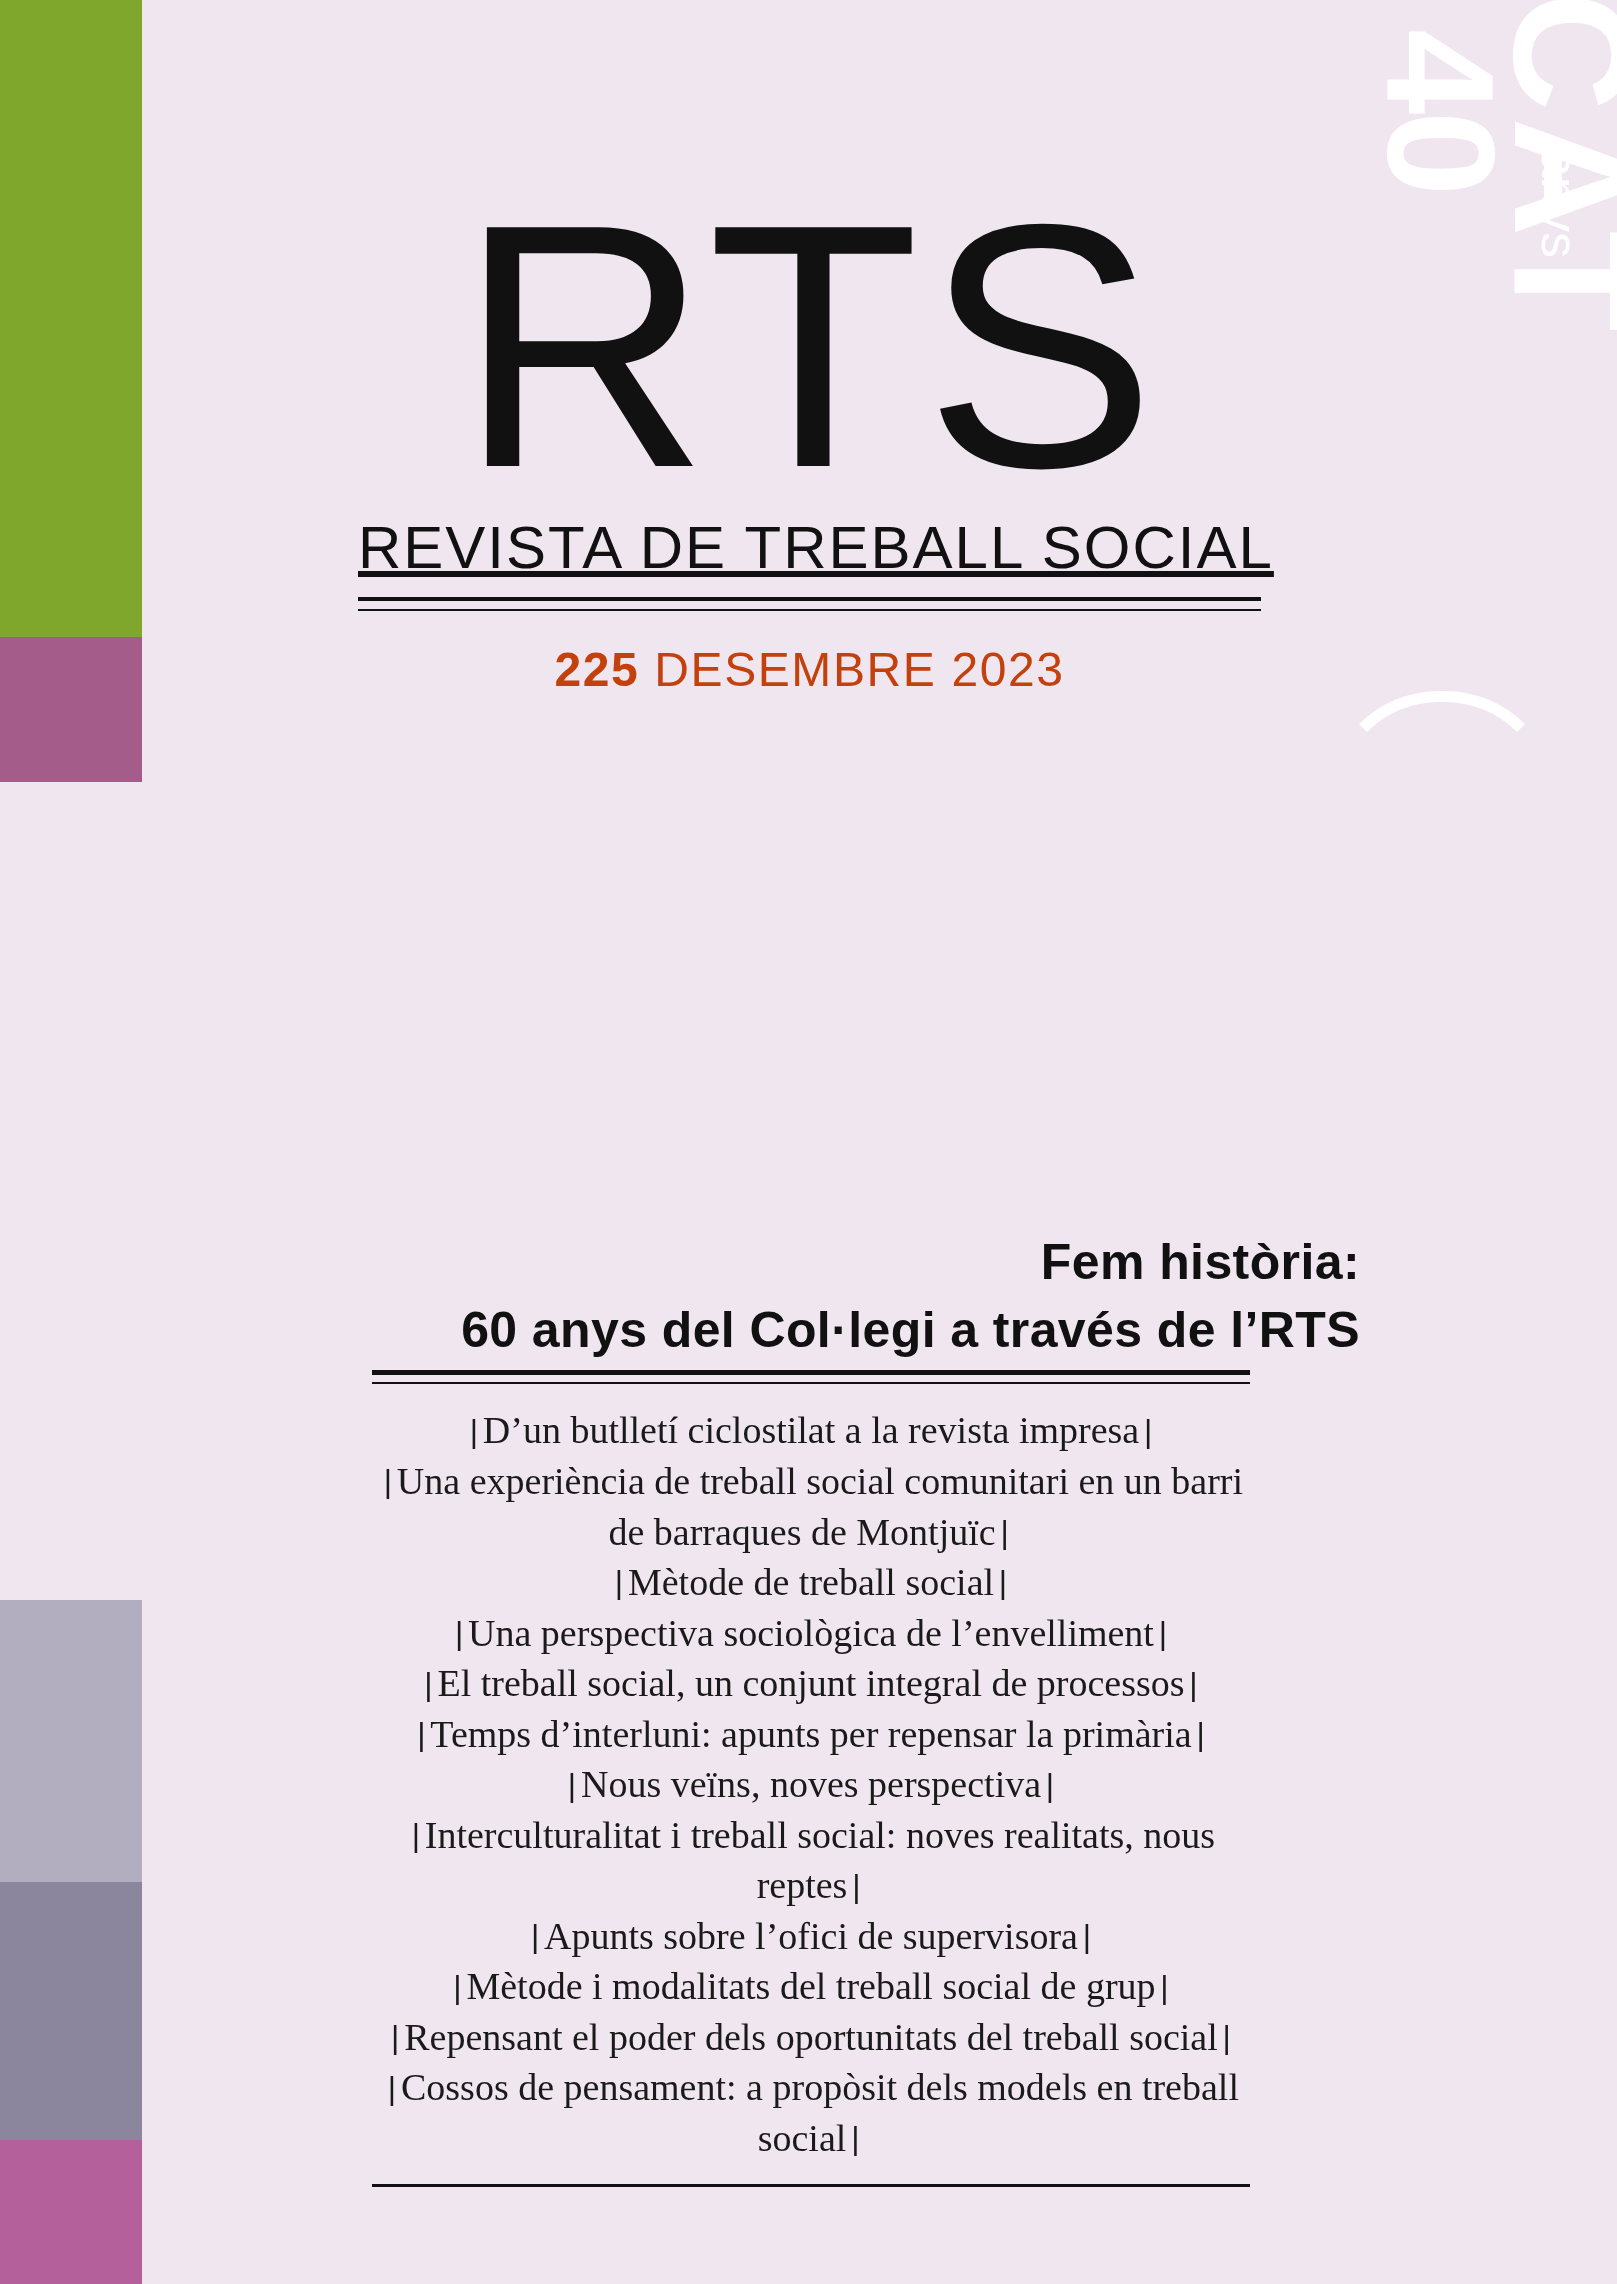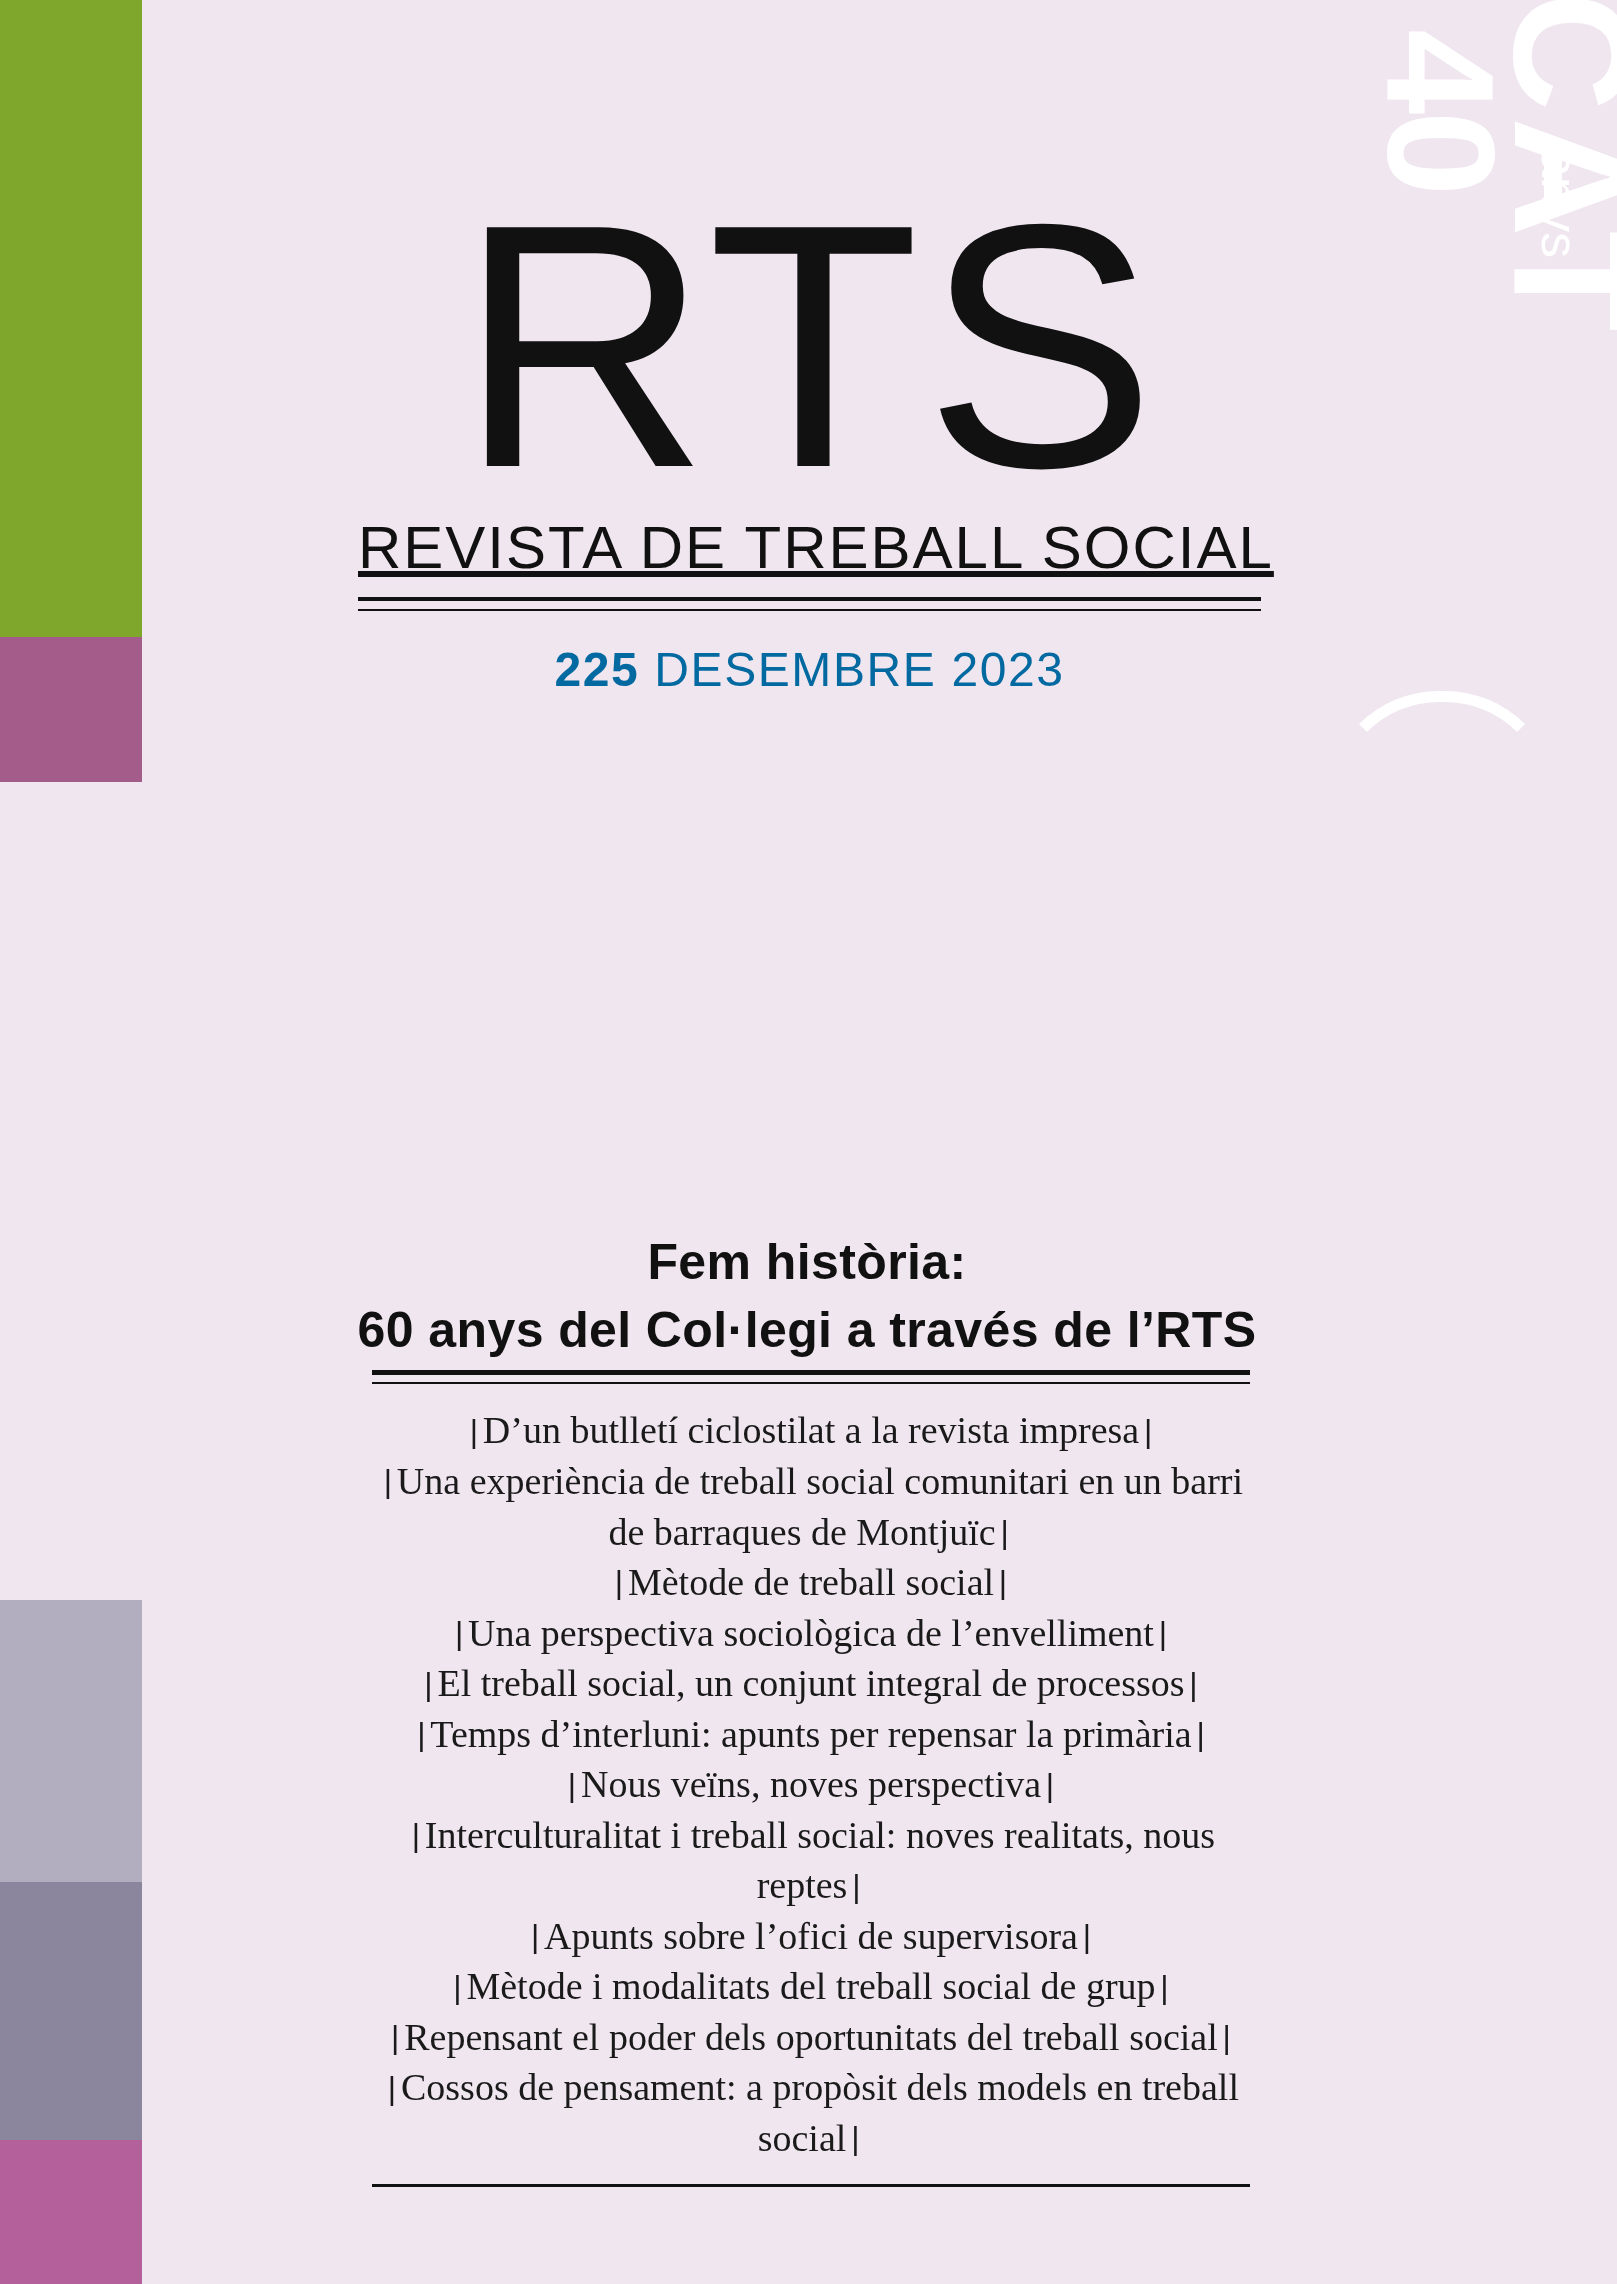--- a/index.html
+++ b/index.html
@@ -65,21 +65,21 @@
     height: 7.3px;
   }
   .rule-thin {
     height: 2.4px;
     background: #111111;
   }
   .issue-line {
     margin-top: 31px;
     font-size: 48px;
     letter-spacing: 1.6px;
-    color: #0369a1;
+    color: #c2410c;
   }
   .issue-line b { font-weight: 700; }
 
   
   .watermark {
     position: absolute;
     right: 0;
     top: 145px;
     width: 201px;
     height: 637px;
@@ -129,24 +129,24 @@
     border-left: 11.3px solid #ffffff;
     border-radius: 113px 0 0 113px;
     border-top: 11.3px solid transparent;
     border-bottom: 11.3px solid transparent;
     transform: rotate(90deg);
   }
 
   
   .dossier {
     position: absolute;
-    left: 243px;
+    left: 232px;
     top: 1233px;
     width: 1128px;
-    text-align: center;
+    text-align: right;
     color: #111111;
   }
   .dossier-line1 {
     font-size: 50px;
     font-weight: 700;
     letter-spacing: 0.4px;
   }
   .dossier-line2 {
     margin-top: 9.7px;
     font-size: 50px;

